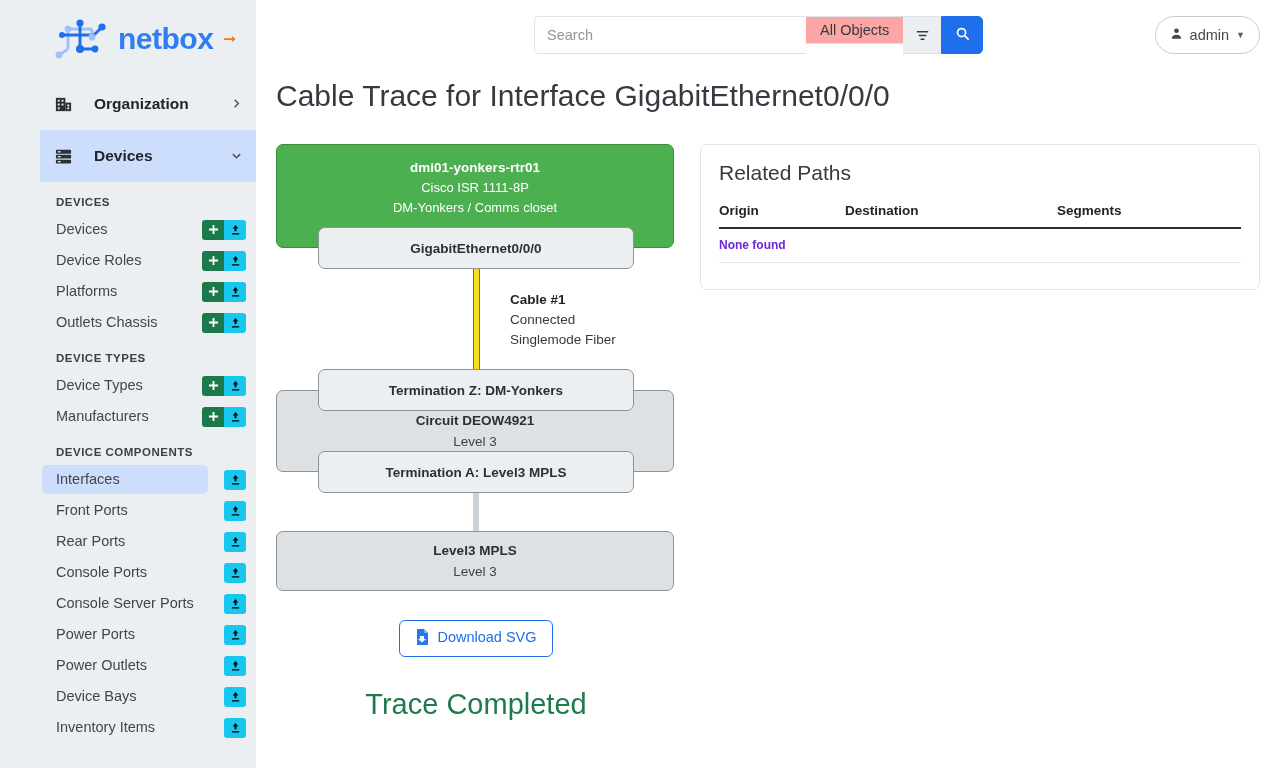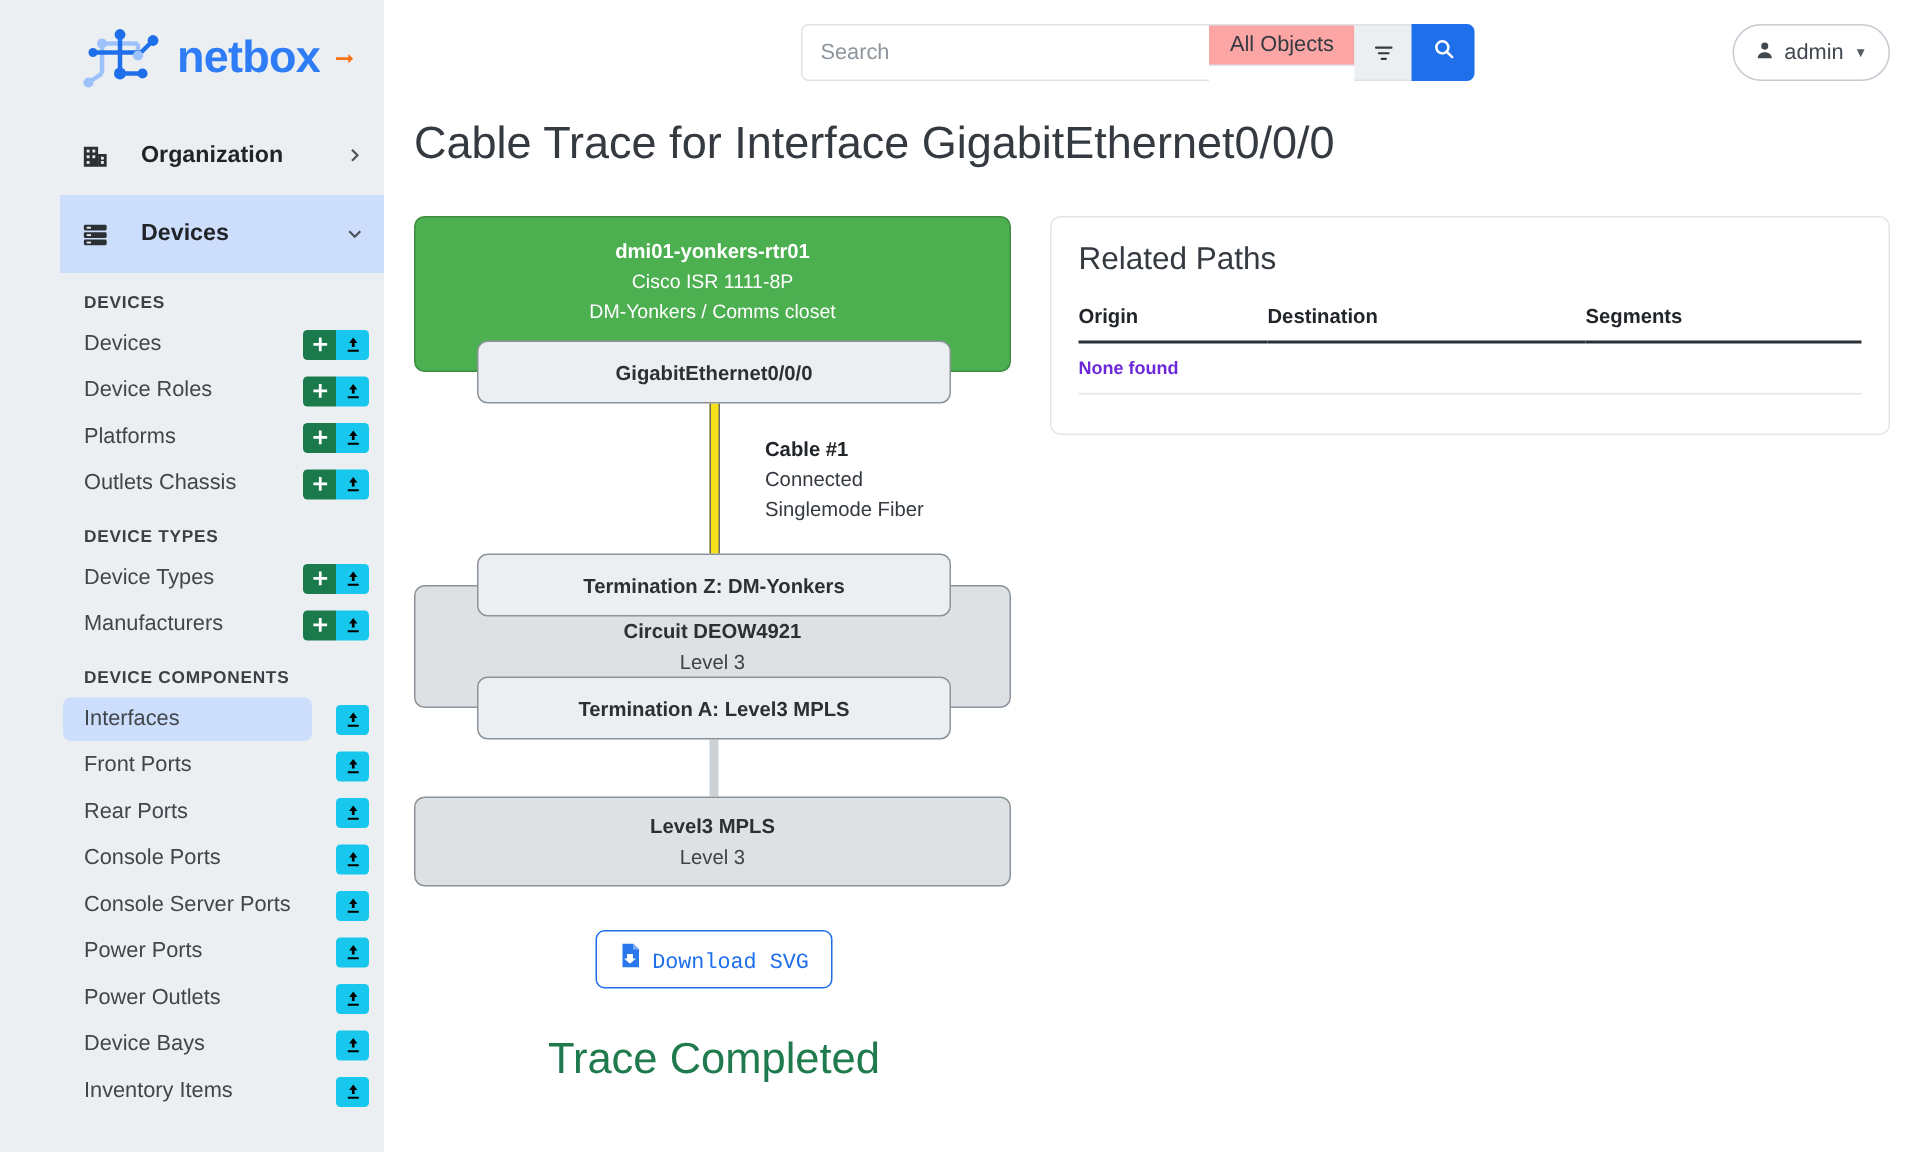--- a/index.html
+++ b/index.html
@@ -180,25 +180,25 @@
   .cable-info .l2, .cable-info .l3 { font-size: 13.5px; color: #343a40; line-height: 20px; }
 
   .dash-conn {
     width: 6px; height: 38px; margin: 0 auto;
     background-image: linear-gradient(#ccd1d6 0 0);
     background-size: 6px 7px; background-repeat: repeat-y;
   }
 
   .dl-row { text-align: center; padding: 29px 0 0 0; }
   .dl-btn {
-    display: inline-flex; align-items: flex-end; gap: 8px;
+    display: inline-flex; align-items: flex-start; gap: 8px;
     border: 1px solid #1f6feb; border-radius: 6px;
     padding: 8px 15px; background: #fff; cursor: pointer;
     font-size: 14.5px; color: #1f6feb;
-    font-family: Liberation Mono, monospace;
+    font-family: Liberation Sans, sans-serif;
   }
   .dl-btn svg { width: 14px; height: 16px; }
 
   .trace-done {
     text-align: center; color: #1f7a4d;
     font-size: 29px; font-weight: 400; padding-top: 31px;
   }
 
   
   .card {

